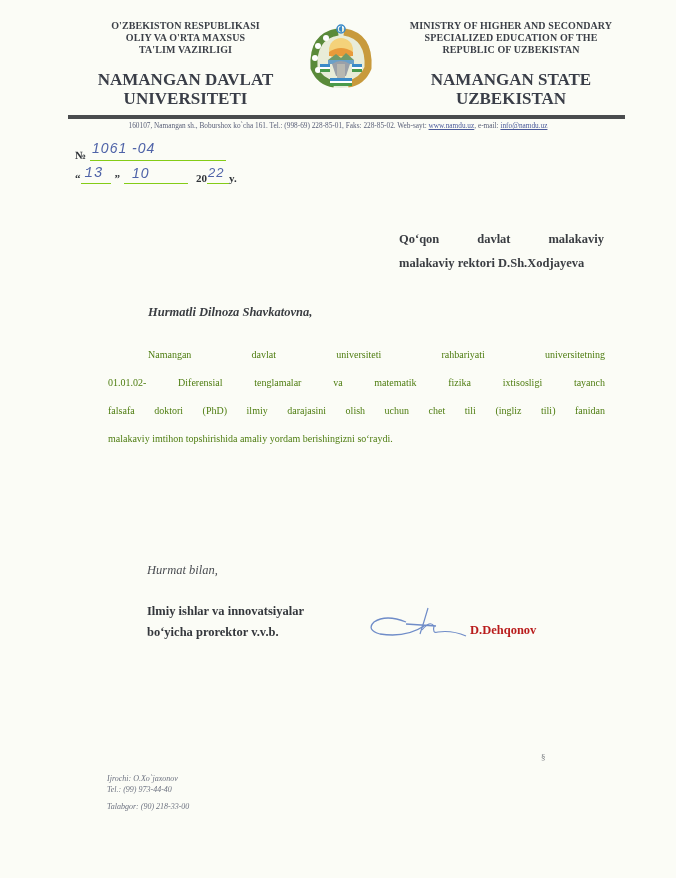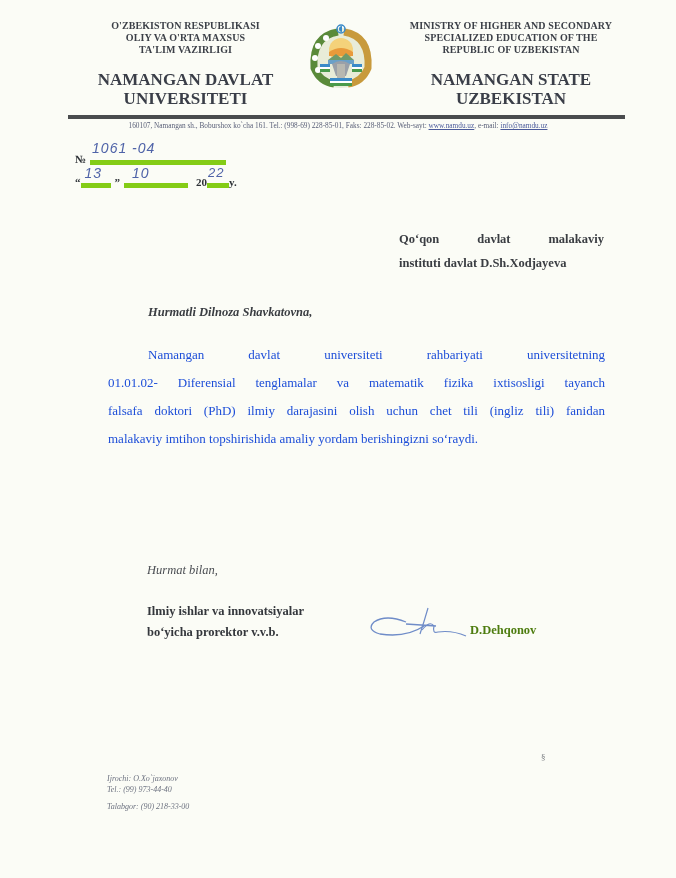--- a/index.html
+++ b/index.html
@@ -26,36 +26,36 @@
     .address {
       position:absolute; left:0; width:676px; top:121px;
       text-align:center; font-size:7.3px; color:#5a6078;
     }
     .address u { color:#4a5a9a; }
     .reg-line { font-weight:bold; font-size:11px; color:#2f3338; }
     .hand {
       font-family:"Liberation Sans", sans-serif; font-style:italic;
       color:#4f63a8; font-size:14px; letter-spacing:1px;
     }
-    .uline { border-bottom:5px solid #84cc16; display:inline-block; }
+    .uline { border-bottom:1px solid #84cc16; display:inline-block; }
     .recipient {
       font-weight:bold; font-size:12.5px; line-height:24px; color:#3a3d42;
     }
     .greeting {
       font-weight:bold; font-style:italic; font-size:12.5px; color:#3a3d42;
     }
     .body-text {
-      font-size:13px; line-height:28px; color:#1d4ed8; text-align:justify;
+      font-size:10px; line-height:28px; color:#4d7c0f; text-align:justify;
       text-align-last:left;
     }
     .body-line { display:block; text-align:justify; text-align-last:justify; white-space:nowrap; }
     .body-line.last { text-align-last:left; }
     .closing { font-style:italic; font-size:12.5px; color:#4a4d52; }
     .sign-title { font-weight:bold; font-size:12.5px; line-height:21px; color:#34373c; }
-    .sign-name { font-weight:bold; font-size:12.5px; color:#4d7c0f; }
+    .sign-name { font-weight:bold; font-size:12.5px; color:#b91c1c; }
     .footer { font-style:italic; font-size:8px; line-height:11px; color:#6d7280; }
   </style>
 </head>
 <body>
 
 <div class="abs" style="left:68px; top:20px; width:235px;">
   <div class="hdr-small">
     <div>O'ZBEKISTON RESPUBLIKASI</div>
     <div>OLIY VA O'RTA MAXSUS</div>
     <div>TA'LIM VAZIRLIGI</div>
@@ -121,33 +121,33 @@
 </div>
 
 <div class="abs" style="left:75px; top:142px;">
   <span class="reg-line">№</span>
   <span class="uline" style="width:136px; height:16px; position:relative; top:2px;">
     <span class="hand" style="position:absolute; left:2px; top:-4px;">1061 -04</span>
   </span>
 </div>
 
 <div class="abs" style="left:75px; top:167px;">
-  <span class="reg-line">“</span><span class="uline" style="width:30px; height:14px; position:relative; top:2px;"><span class="hand" style="position:absolute; left:4px; top:-4px;">13</span></span>
+  <span class="reg-line">“</span><span class="uline" style="width:30px; height:14px; position:relative; top:2px;"><span class="hand" style="position:absolute; left:4px; top:-4px;font-family:Liberation Mono, monospace;">13</span></span>
   <span class="reg-line">”</span>
   <span class="uline" style="width:64px; height:14px; position:relative; top:2px;"><span class="hand" style="position:absolute; left:8px; top:-4px;">10</span></span>
   <span class="reg-line" style="margin-left:4px;">20</span><span class="uline" style="width:22px; height:14px; position:relative; top:2px;"><span class="hand" style="position:absolute; left:1px; top:-4px; font-size:13px;">22</span></span><span class="reg-line">y.</span>
 </div>
 
 <div class="abs recipient" style="left:399px; top:227px; width:205px;">
   <div style="display:flex; justify-content:space-between;">
     <span>Qo‘qon</span>
     <span>davlat</span>
     <span>malakaviy</span>
   </div>
-  <div style="white-space:nowrap;">instituti davlat D.Sh.Xodjayeva</div>
+  <div style="white-space:nowrap;">malakaviy rektori D.Sh.Xodjayeva</div>
 </div>
 
 <div class="abs greeting" style="left:148px; top:305px;">Hurmatli Dilnoza Shavkatovna,</div>
 
 <div class="abs body-text" style="left:108px; top:341px; width:497px;">
   <span class="body-line" style="padding-left:40px;">Namangan davlat universiteti rahbariyati universitetning</span>
   <span class="body-line">01.01.02- Diferensial tenglamalar va matematik fizika ixtisosligi tayanch</span>
   <span class="body-line">falsafa  doktori (PhD) ilmiy darajasini olish uchun  chet tili (ingliz tili) fanidan</span>
   <span class="body-line last">malakaviy imtihon topshirishida  amaliy yordam berishingizni so‘raydi.</span>
 </div>

